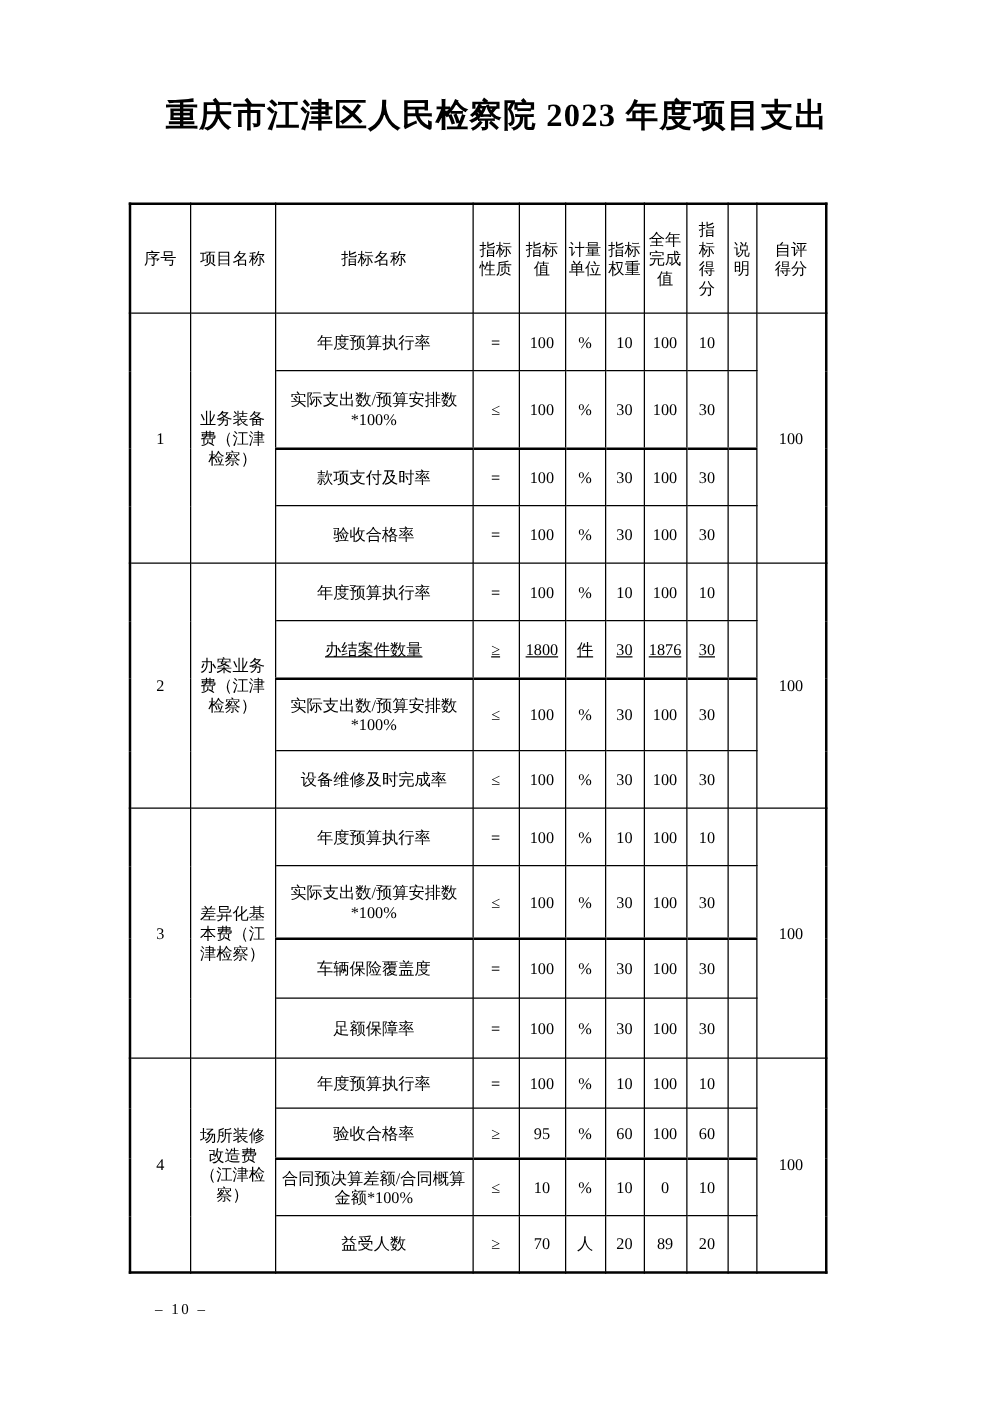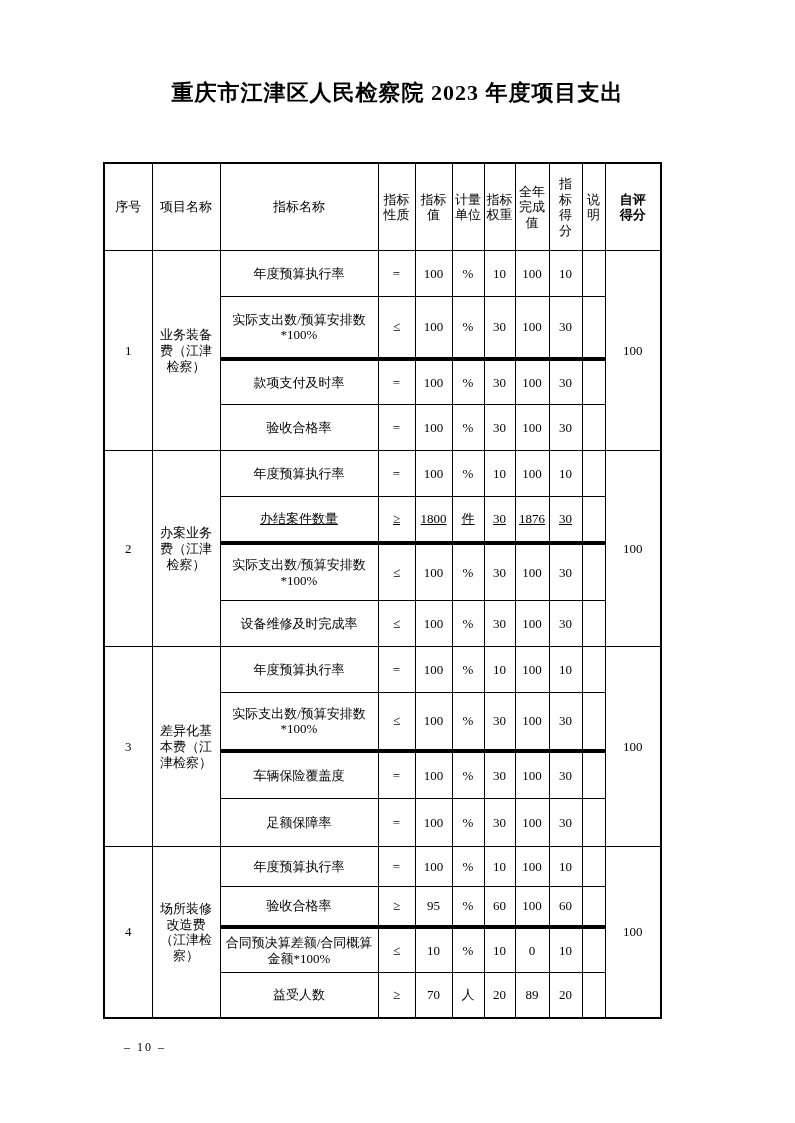--- a/index.html
+++ b/index.html
@@ -2,41 +2,41 @@
 <html><head>
 <meta charset="utf-8">
 <style>
   html,body{margin:0;padding:0;}
   body{
     width:795px;height:1123px;background:#ffffff;position:relative;
     font-family:"Liberation Serif", serif;color:#000;
   }
   .doc-title{
     position:absolute;top:70px;left:0;width:795px;text-align:center;
-    font-size:22px;font-weight:bold;line-height:46px;letter-spacing:1px;
+    font-size:26px;font-weight:bold;line-height:46px;letter-spacing:1px;
   }
   table.report{
     position:absolute;left:103px;top:162px;width:557px;
     border-collapse:collapse;table-layout:fixed;
     border:2px solid #000;background:#fff;
   }
   .report th,.report td{
     border:1px solid #000;text-align:center;vertical-align:middle;
     padding:0 2px;font-weight:normal;font-size:13px;line-height:1.2;
     overflow:hidden;word-break:normal;
   }
   .report thead tr{height:65px;}
   .report .th-points{padding:12px 5px;}
-  .report .th-score{padding:0 9px;font-weight:bold;}
+  .report .th-score{padding:0 9px;}
   .c-num{font-size:15px;font-family:"Liberation Serif", serif;padding:0 1px;}
   .c-no{font-size:15px;}
   .c-score{font-size:15px;}
   .c-ind{font-size:13px;}
   .c-proj{font-size:13px;padding:0 2px;}
-  tr.mid td{border-top:4px solid #000000;}
+  tr.mid td{border-top:2px solid #000000;}
   .h34{height:45px;}.h40{height:40px;}.h46{height:46px;}
   .h48{height:48px;}.h50{height:46px;text-decoration:underline;}.h58{height:58px;}.h62{height:62px;}
   .page-number{
     position:absolute;left:124px;top:1040px;font-size:12px;
     letter-spacing:2px;font-family:"Liberation Serif", serif;
   }
 </style>
 </head>
 <body>
 

